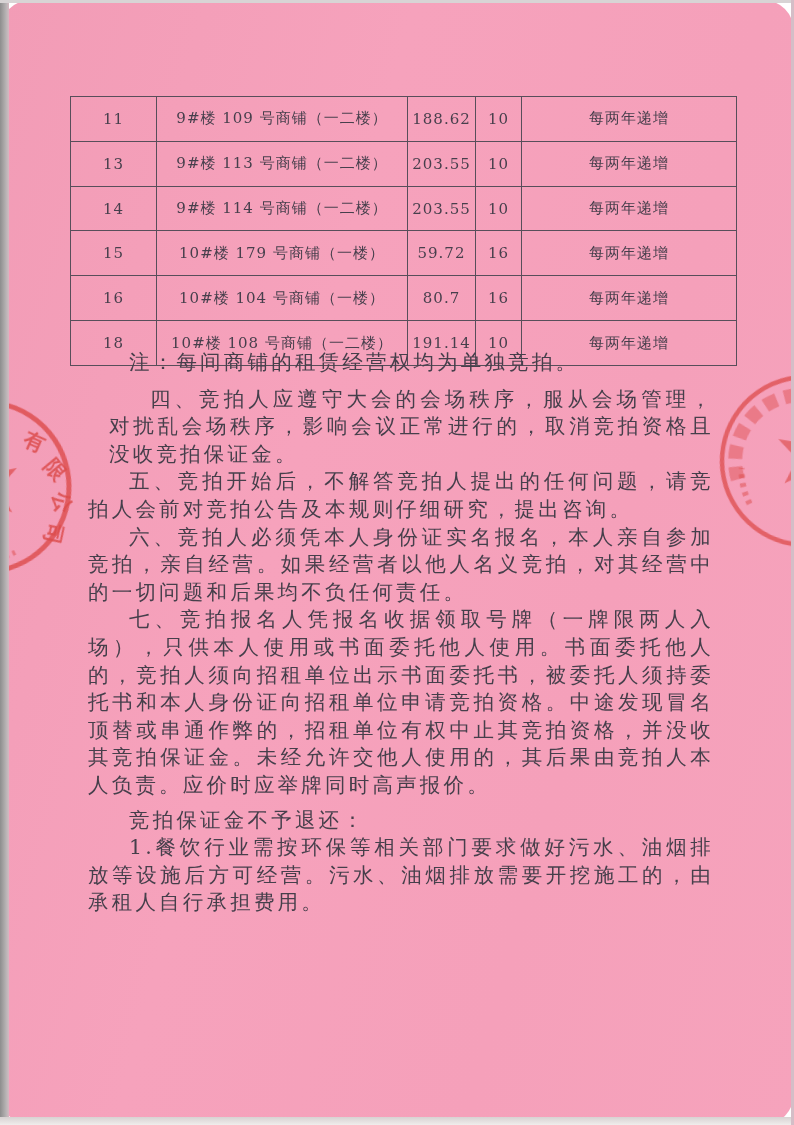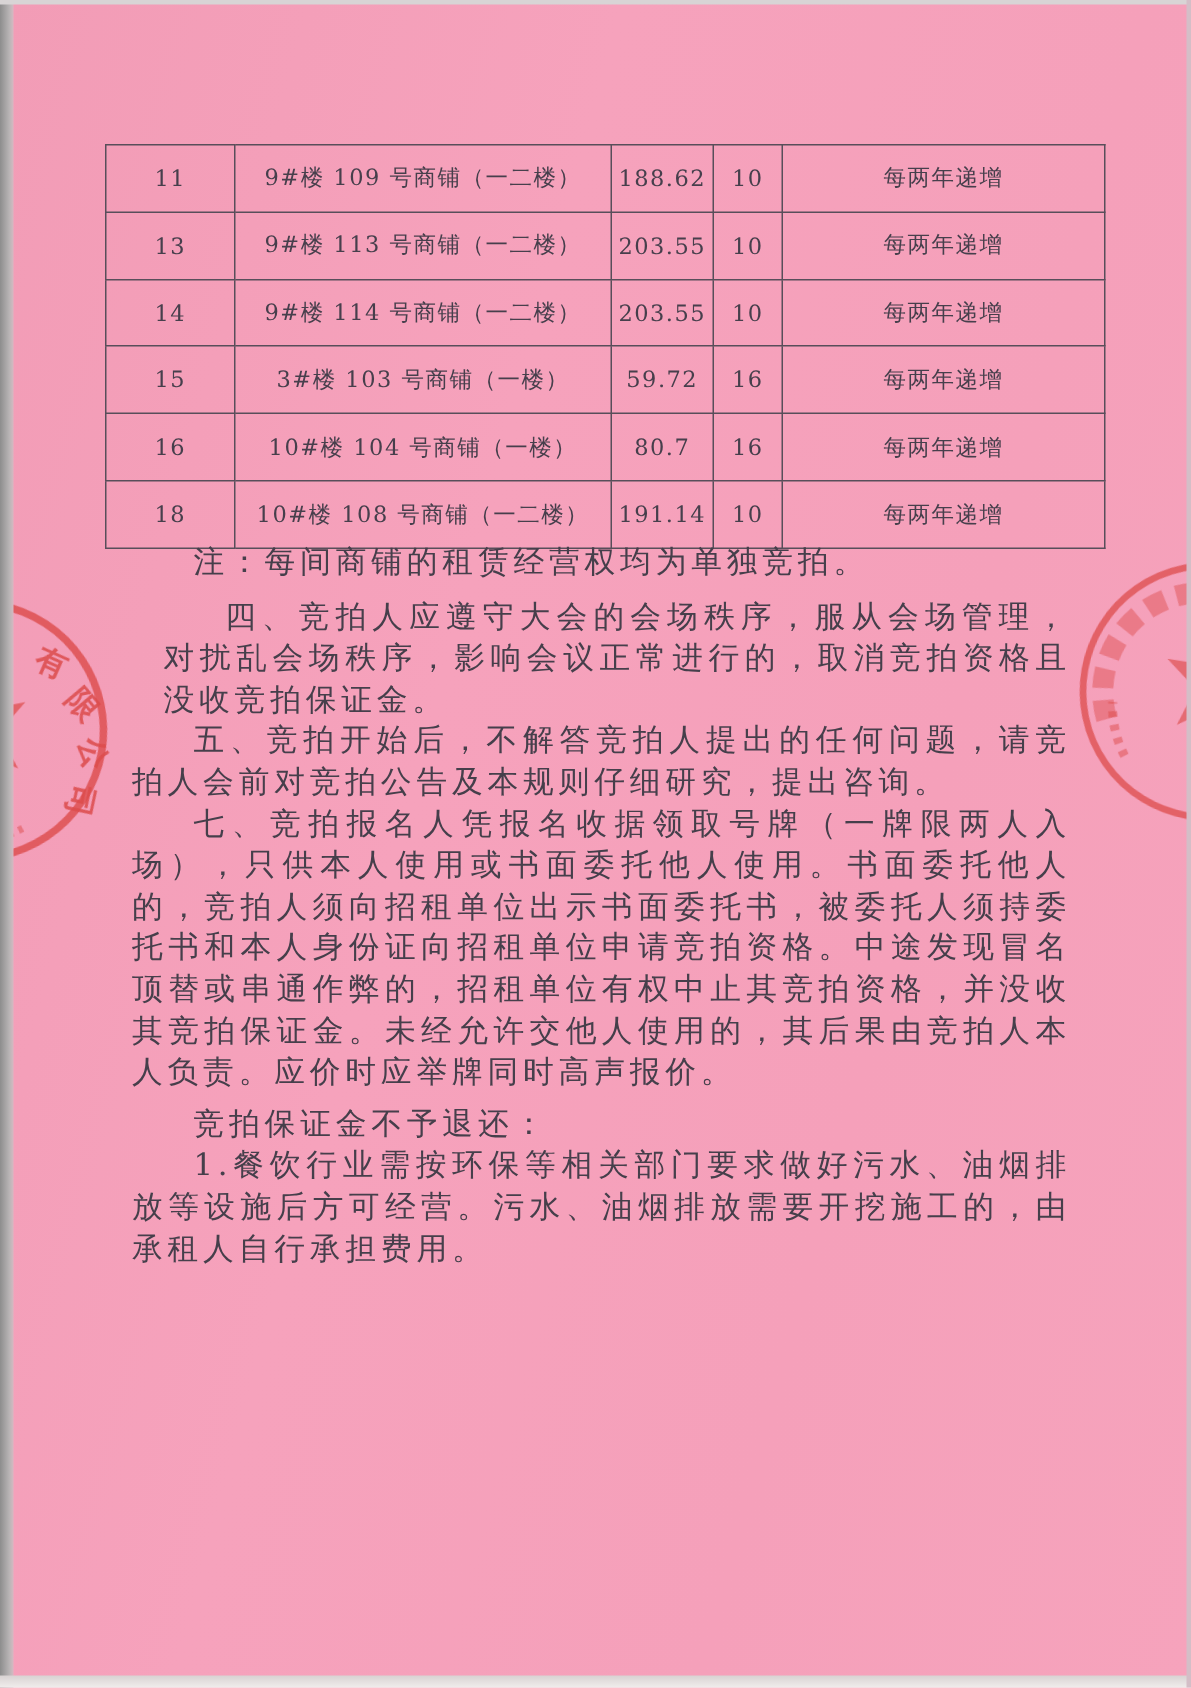--- a/index.html
+++ b/index.html
@@ -5,20 +5,21 @@
   html, body {
     margin: 0; padding: 0;
     width: 794px; height: 1125px;
     overflow: hidden;
     background: #ffffff;
     font-family: "DejaVu Serif", "Liberation Serif", serif;
   }
   .scan-page {
     position: absolute; inset: 0;
     background: linear-gradient(105deg, #f29cb6 0%, #f6a2bc 38%, #f5a0ba 70%, #f6a3bc 100%);
+    border-radius: 31px;
   }
   .edge-left  { position:absolute; left:0; top:0; width:9px; height:100%;
                 background: linear-gradient(90deg,#8d8d8d,#b9b5b6 70%,#d6b9c2); }
   .edge-top   { position:absolute; left:0; top:0; width:100%; height:3px; background:#d8d4d5; }
   .edge-bottom{ position:absolute; left:0; bottom:0; width:100%; height:8px;
                 background: linear-gradient(0deg,#f0edec,#d8d2d2); }
   .edge-right { position:absolute; right:0; top:0; width:3px; height:100%; background:#d4bec7; }
 
   table.shop-table {
     position: absolute; left: 70px; top: 96px;
@@ -33,21 +34,21 @@
     padding: 0; letter-spacing: 1px;
     overflow: hidden; white-space: nowrap;
   }
   .col-no    { width: 85px; }
   .col-name  { width: 250px; }
   .col-area  { width: 67px; }
   .col-price { width: 45px; }
   .col-inc   { width: 214px; letter-spacing: 3px; }
 
   .doc {
-    position: absolute; left: 88px; top: 361px; width: 626px;
+    position: absolute; left: 88px; top: 349px; width: 626px;
     color: #463f4b;
     font-size: 20.5px; line-height: 27.6px;
     letter-spacing: 3.2px;
     text-align: justify;
   }
   .doc p { margin: 0; text-indent: 2em; }
   .doc p.gap9 { margin-top: 9px; margin-left: 21px; }
   .doc p.gap7 { margin-top: 7px; }
 
   .seal {
@@ -84,21 +85,21 @@
       </tr>
       <tr>
         <td class="col-no">14</td>
         <td class="col-name">9#楼 114 号商铺（一二楼）</td>
         <td class="col-area">203.55</td>
         <td class="col-price">10</td>
         <td class="col-inc">每两年递增</td>
       </tr>
       <tr>
         <td class="col-no">15</td>
-        <td class="col-name">3#楼 103 号商铺（一楼）</td>
+        <td class="col-name">10#楼 179 号商铺（一楼）</td>
         <td class="col-area">59.72</td>
         <td class="col-price">16</td>
         <td class="col-inc">每两年递增</td>
       </tr>
       <tr>
         <td class="col-no">16</td>
         <td class="col-name">10#楼 104 号商铺（一楼）</td>
         <td class="col-area">80.7</td>
         <td class="col-price">16</td>
         <td class="col-inc">每两年递增</td>
@@ -110,20 +111,21 @@
         <td class="col-price">10</td>
         <td class="col-inc">每两年递增</td>
       </tr>
     </tbody>
   </table>
 
   <div class="doc">
     <p>注：每间商铺的租赁经营权均为单独竞拍。</p>
     <p class="gap9">四、竞拍人应遵守大会的会场秩序，服从会场管理，对扰乱会场秩序，影响会议正常进行的，取消竞拍资格且没收竞拍保证金。</p>
     <p>五、竞拍开始后，不解答竞拍人提出的任何问题，请竞拍人会前对竞拍公告及本规则仔细研究，提出咨询。</p>
+    <p>六、竞拍人必须凭本人身份证实名报名，本人亲自参加竞拍，亲自经营。如果经营者以他人名义竞拍，对其经营中的一切问题和后果均不负任何责任。</p>
     <p>七、竞拍报名人凭报名收据领取号牌（一牌限两人入场），只供本人使用或书面委托他人使用。书面委托他人的，竞拍人须向招租单位出示书面委托书，被委托人须持委托书和本人身份证向招租单位申请竞拍资格。中途发现冒名顶替或串通作弊的，招租单位有权中止其竞拍资格，并没收其竞拍保证金。未经允许交他人使用的，其后果由竞拍人本人负责。应价时应举牌同时高声报价。</p>
     <p class="gap7">竞拍保证金不予退还：</p>
     <p>1.餐饮行业需按环保等相关部门要求做好污水、油烟排放等设施后方可经营。污水、油烟排放需要开挖施工的，由承租人自行承担费用。</p>
   </div>
 
   <svg class="seal" style="left:-116px; top:387px; transform:rotate(-12deg);" width="200" height="200" viewBox="0 0 200 200">
     <circle cx="100" cy="100" r="85" fill="none" stroke="#d9403c" stroke-width="5" opacity="0.8"></circle>
     <polygon points="100,62 108.8,87.9 136.1,88.3 114.3,104.6 122.3,130.7 100,115 77.7,130.7 85.7,104.6 63.9,88.3 91.2,87.9" fill="#d9403c" opacity="0.72"></polygon>
 
     <path d="M 40 60 A 68 68 0 0 1 120 34" fill="none" stroke="#d9403c" stroke-width="13" stroke-dasharray="12 9" opacity="0.45"></path>

